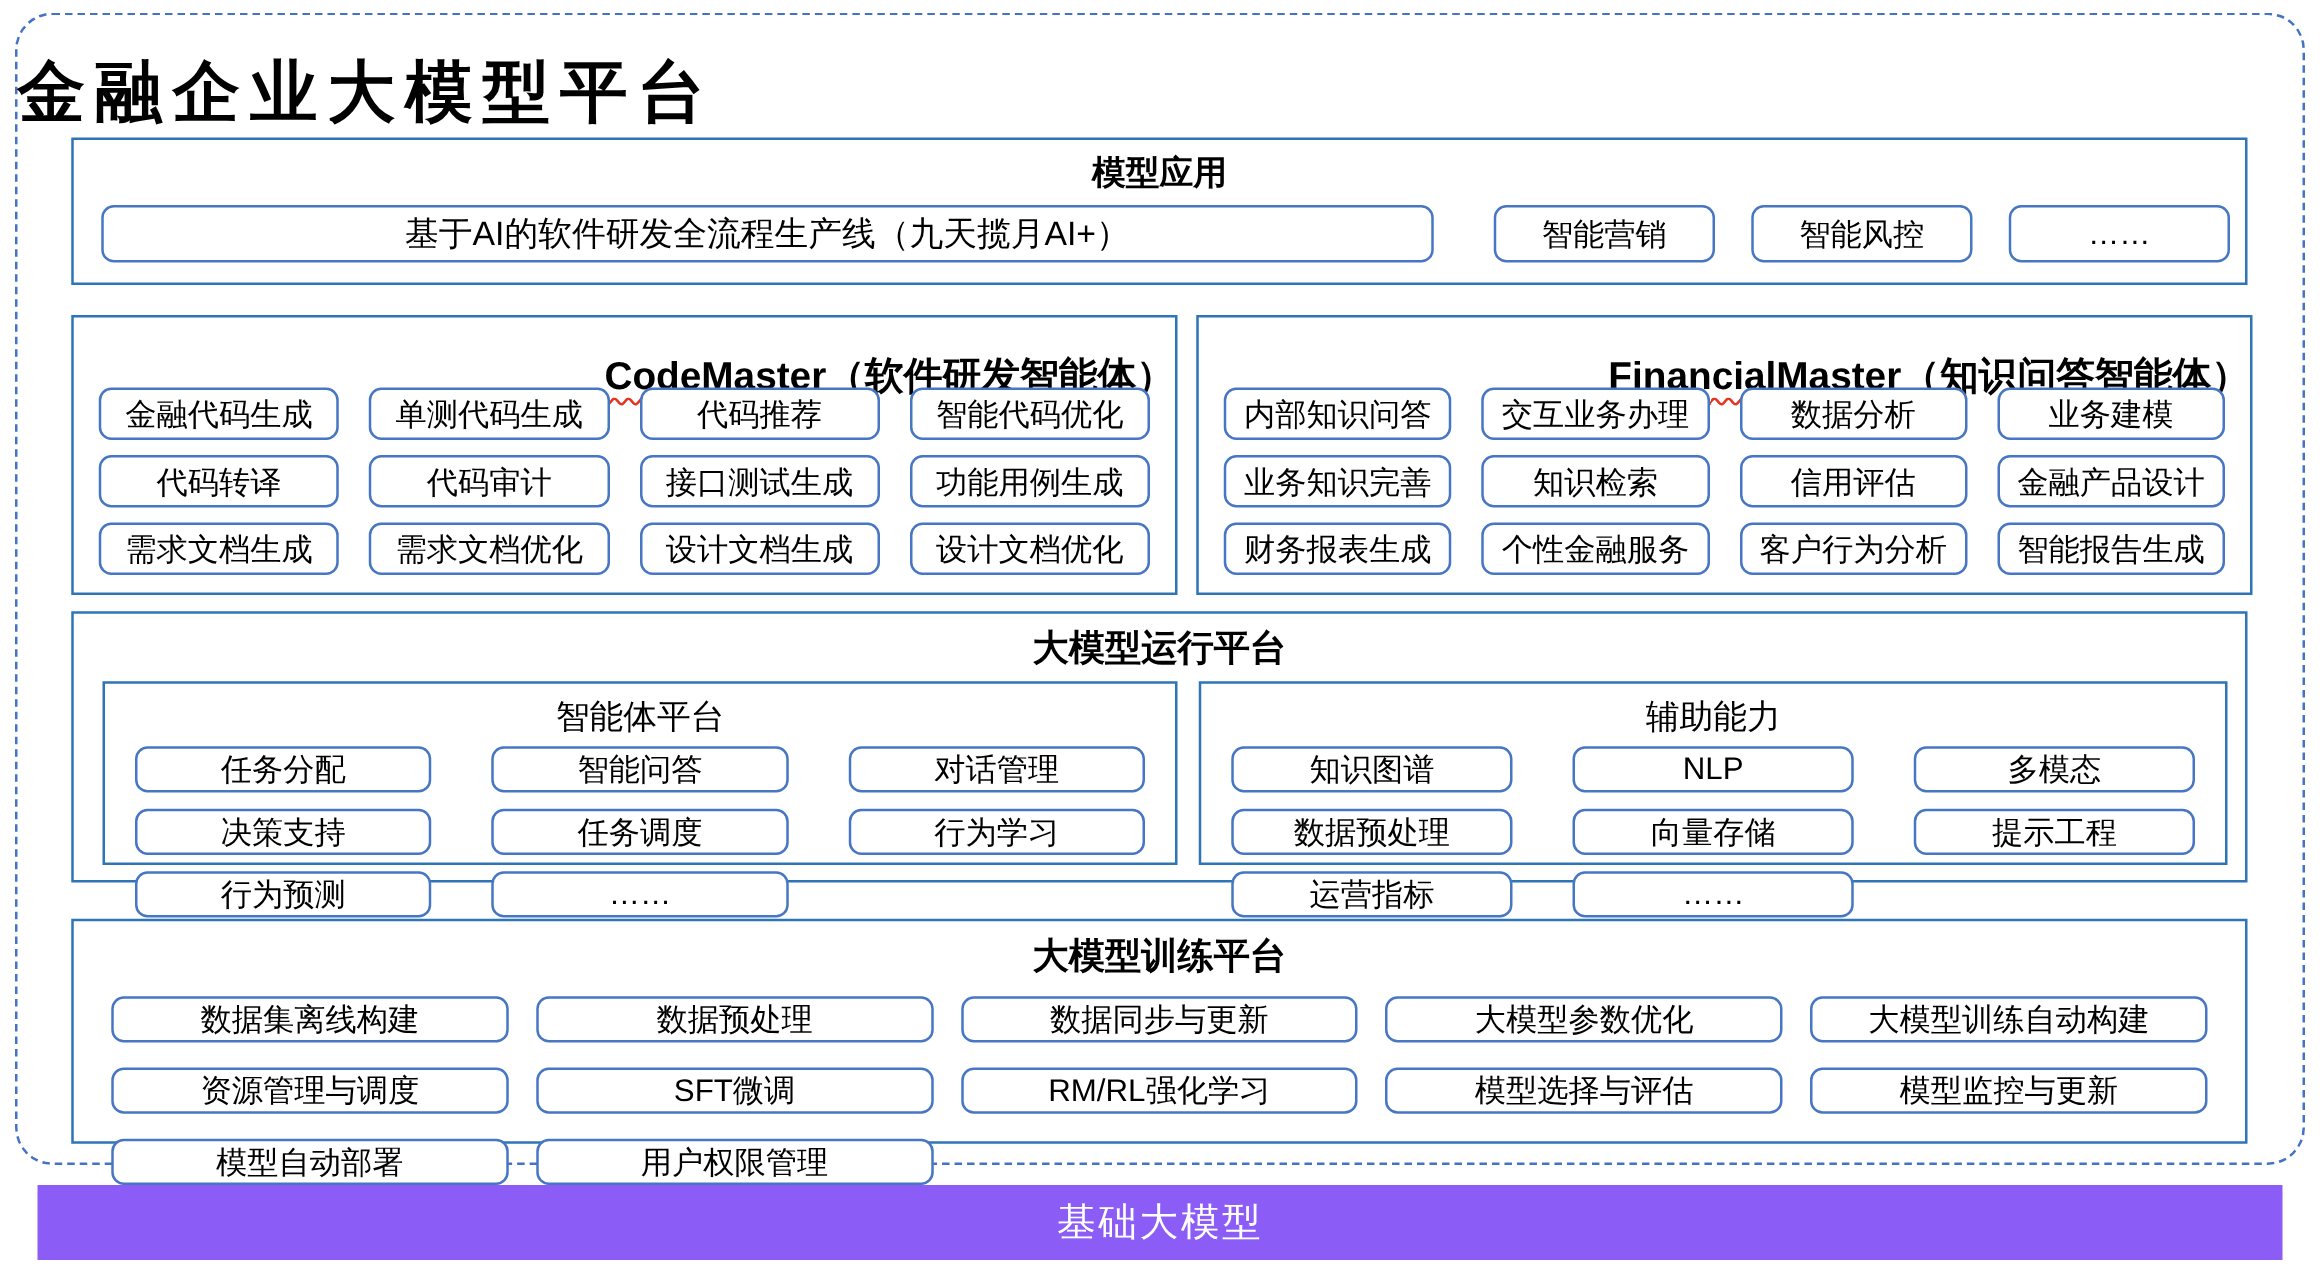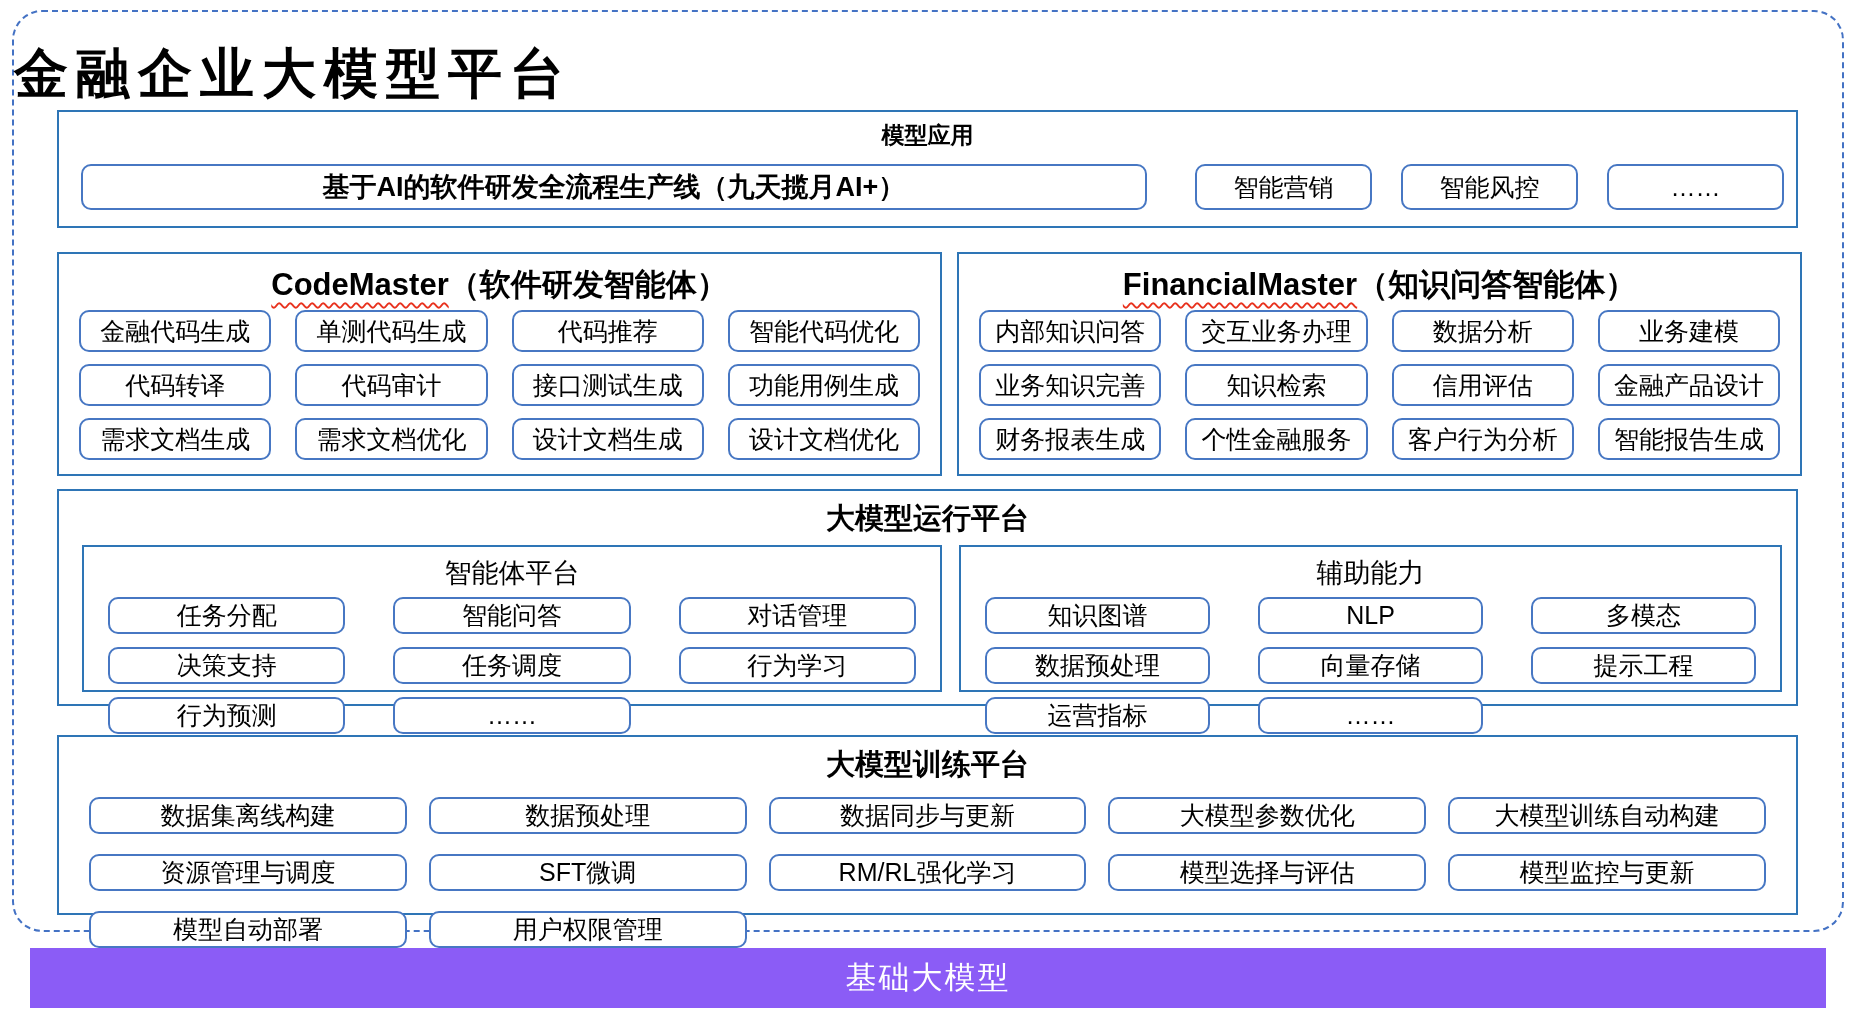--- a/index.html
+++ b/index.html
@@ -5,34 +5,34 @@
   html,body{margin:0;padding:0;background:#ffffff;}
   .page{position:relative;width:1856px;height:1024px;background:#ffffff;overflow:hidden;
         font-family:"Liberation Sans","DejaVu Sans",sans-serif;color:#000;}
   .outer{position:absolute;left:12px;top:10px;width:1828px;height:918px;
          border:2px dashed #4472c4;border-radius:30px;}
   .main-title{position:absolute;left:0;right:0;top:26px;
               font-family:"DejaVu Serif","Liberation Serif",serif;
               font-size:54px;font-weight:bold;letter-spacing:8px;}
   .section{position:absolute;border:2px solid #2e75b6;background:#fff;box-sizing:border-box;}
   .sec-head{position:absolute;left:0;right:0;top:8px;text-align:center;
-            font-weight:bold;font-size:23px;}
+            font-weight:bold;font-size:27px;}
   .chip{display:flex;align-items:center;justify-content:center;text-align:center;
         border:2px solid #4777c3;border-radius:10px;background:#fff;
         font-size:25px;box-sizing:border-box;white-space:nowrap;}
   
   #sec-app{left:43px;top:98px;width:1741px;height:118px;}
   .app-row{position:absolute;left:22px;top:52px;right:12px;display:flex;gap:29px;}
-  .wide-chip{width:1072px;height:46px;font-weight:bold;font-size:27px;margin-right:19px;}
+  .wide-chip{width:1072px;height:46px;font-weight:normal;font-size:27px;margin-right:19px;}
   .app-chip{width:178px;height:46px;}
   
   #masters{position:absolute;left:43px;top:240px;width:1745px;height:224px;display:flex;gap:15px;}
   .master{position:relative;border:2px solid #2e75b6;box-sizing:border-box;height:100%;background:#fff;}
   .master-1{width:885px;} .master-2{width:845px;}
-  .master-head{position:absolute;left:0;right:0;top:10px;text-align:center;font-size:31px;font-weight:bold;}
+  .master-head{position:absolute;left:0;right:0;top:26px;text-align:right;font-size:31px;font-weight:bold;}
   .wavy{text-decoration:underline;text-decoration-style:wavy;text-decoration-color:#e8321e;
         text-decoration-thickness:2px;text-underline-offset:7px;}
   .master-grid{position:absolute;left:20px;right:20px;top:56px;bottom:14px;display:grid;
                grid-template-columns:repeat(4,1fr);column-gap:24px;row-gap:12px;}
   
   #sec-runtime{left:43px;top:477px;width:1741px;height:217px;}
   .sec-head.big{font-size:29px;}
   .runtime-row{position:absolute;left:23px;top:54px;bottom:12px;right:14px;display:flex;gap:17px;}
   .subbox{position:relative;border:2px solid #2e75b6;box-sizing:border-box;background:#fff;}
   .subbox-1{width:860px;} .subbox-2{flex:1;}

